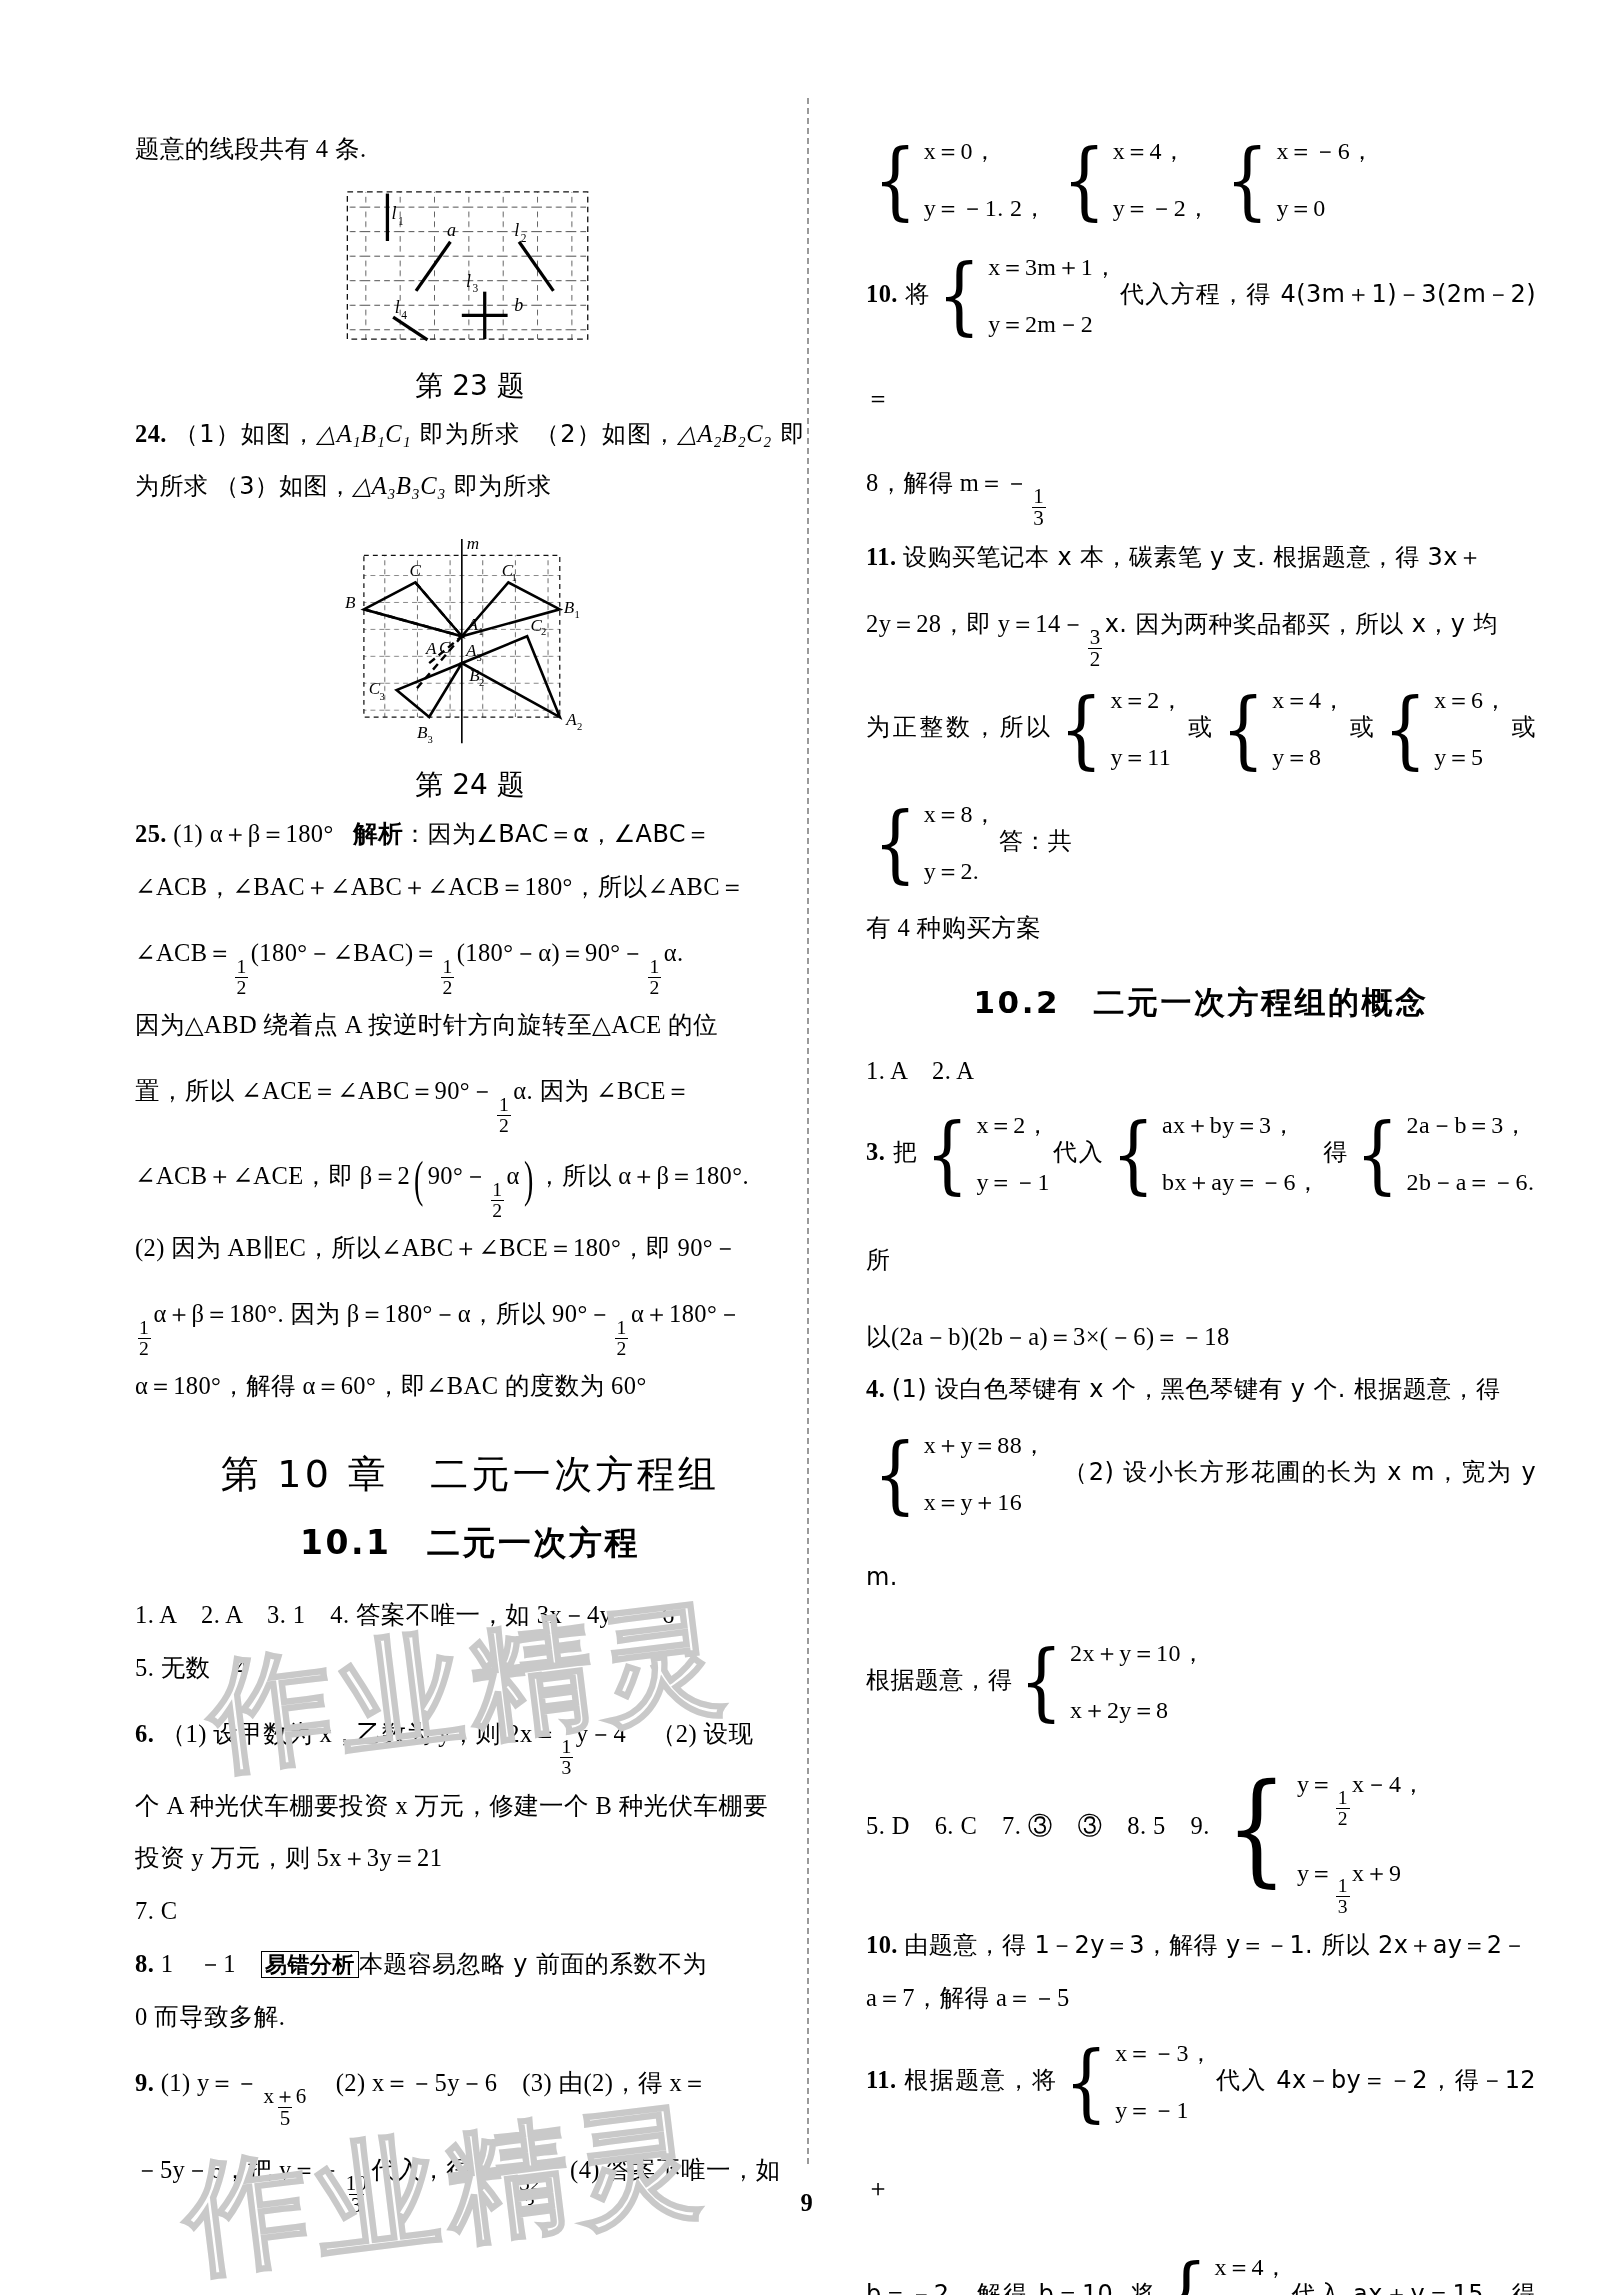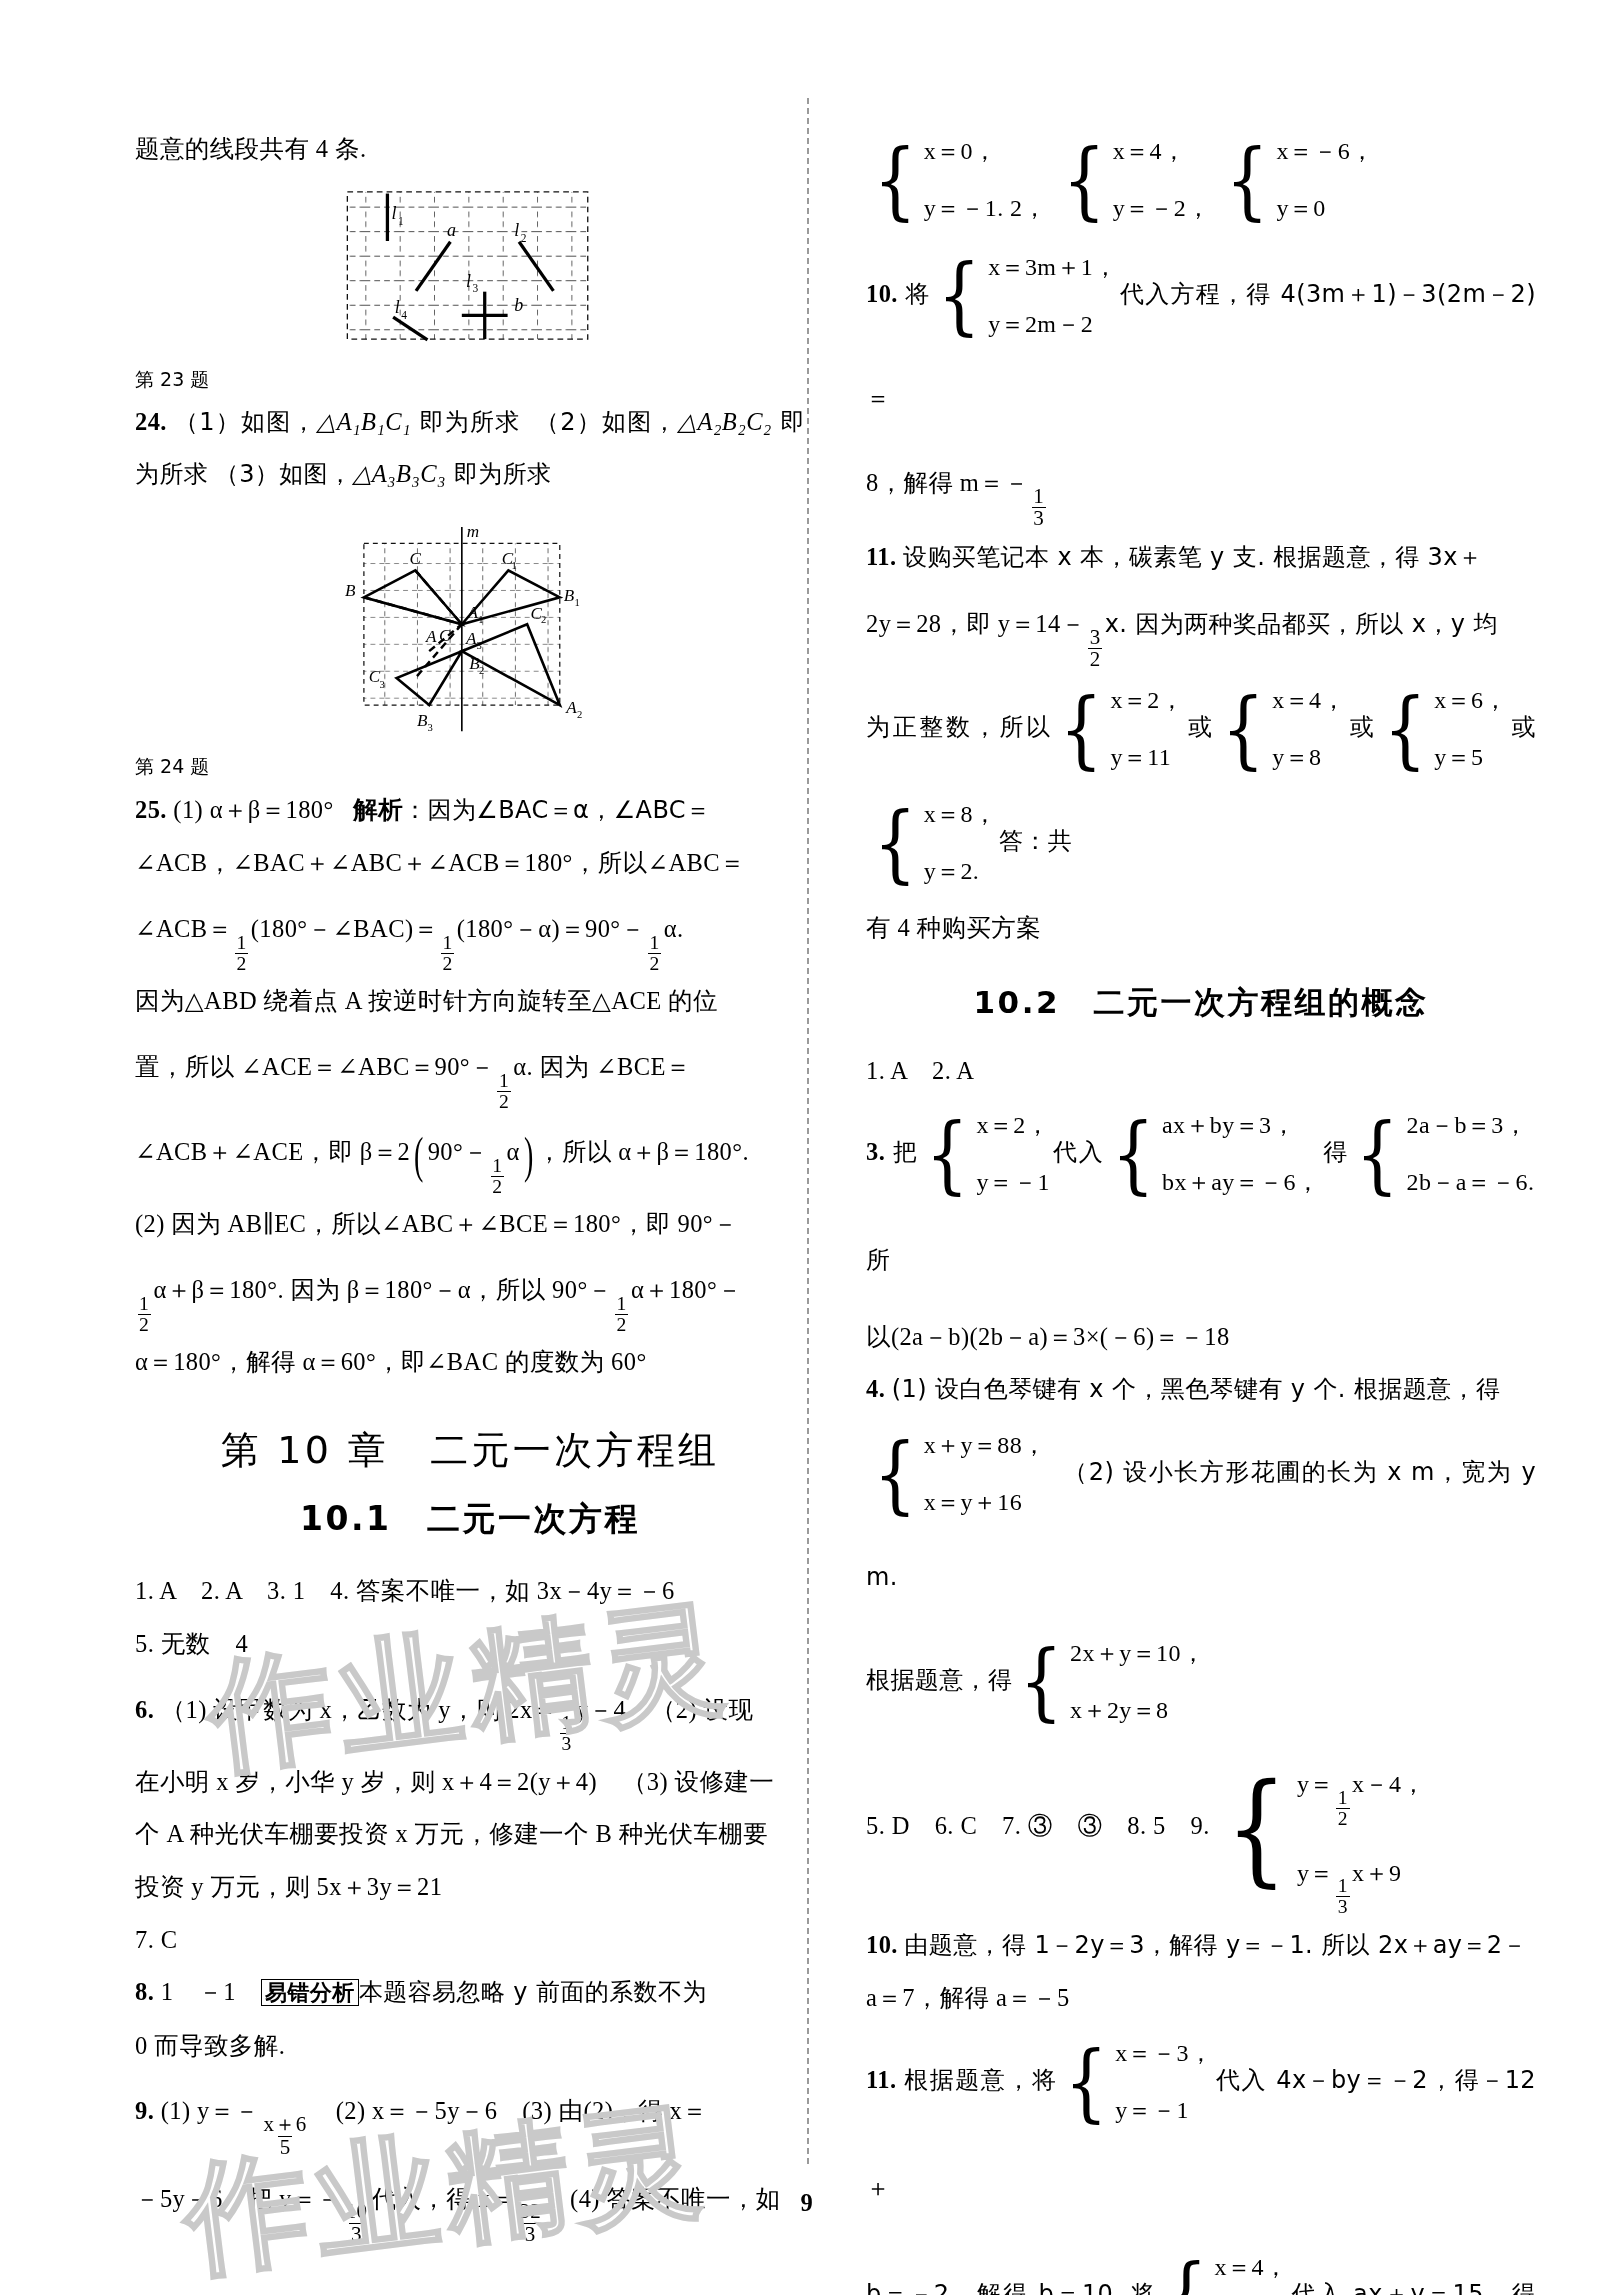--- a/index.html
+++ b/index.html
@@ -51,21 +51,21 @@
     margin:38px 0 21px 0;
   }
   .section{
     text-align:center;font-weight:bold;font-size:33px;letter-spacing:2.5px;
     font-family:"DejaVu Sans","Liberation Sans",sans-serif;
     margin:14.7px 0 23px 0;
   }
   .section.right{margin:29px 0 21px 0;font-size:31px;}
   
   .fig{margin:8.2px auto 3.3px auto;text-align:center;}
-  .figcap{text-align:left;font-size:19px;font-family:"DejaVu Sans",sans-serif;margin-top:4.9px;}
+  .figcap{text-align:center;font-size:28px;font-family:"DejaVu Sans",sans-serif;margin-top:4.9px;}
   
   .pageno{
     position:absolute;left:0;right:0;bottom:78px;text-align:center;
     font-size:24.5px;font-weight:bold;font-family:"Liberation Serif",serif;
   }
   
   .wm{
     position:absolute;font-family:"DejaVu Sans","Liberation Sans",sans-serif;
     font-weight:bold;color:transparent;
     -webkit-text-stroke:2.5px #c9c9c9;
@@ -226,21 +226,20 @@
     <div class="line">1. A　2. A　3. 1　4. 答案不唯一，如 3x－4y＝－6</div>
     <div class="line">5. 无数　4</div>
 
     <div class="line tall">
       <span class="num">6.</span>
       <span>（1) 设甲数为 x，乙数为 y，则 2x＝</span><span class="frac">
           <span class="n">1</span>
           <span class="d">3</span>
         </span><span>y－4　（2) 设现</span>
     </div>
-    <div class="line">在小明 x 岁，小华 y 岁，则 x＋4＝2(y＋4)　（3) 设修建一</div>
     <div class="line">个 A 种光伏车棚要投资 x 万元，修建一个 B 种光伏车棚要</div>
     <div class="line">投资 y 万元，则 5x＋3y＝21</div>
 
     <div class="line">7. C</div>
 
     <div class="line">
       <span class="num">8.</span>
       <span>1　－1　</span><span class="inlinebox bold-cn" style="font-size:22px">易错分析</span><span class="cn">本题容易忽略 y 前面的系数不为</span>
     </div>
     <div class="line">0 而导致多解.</div>

